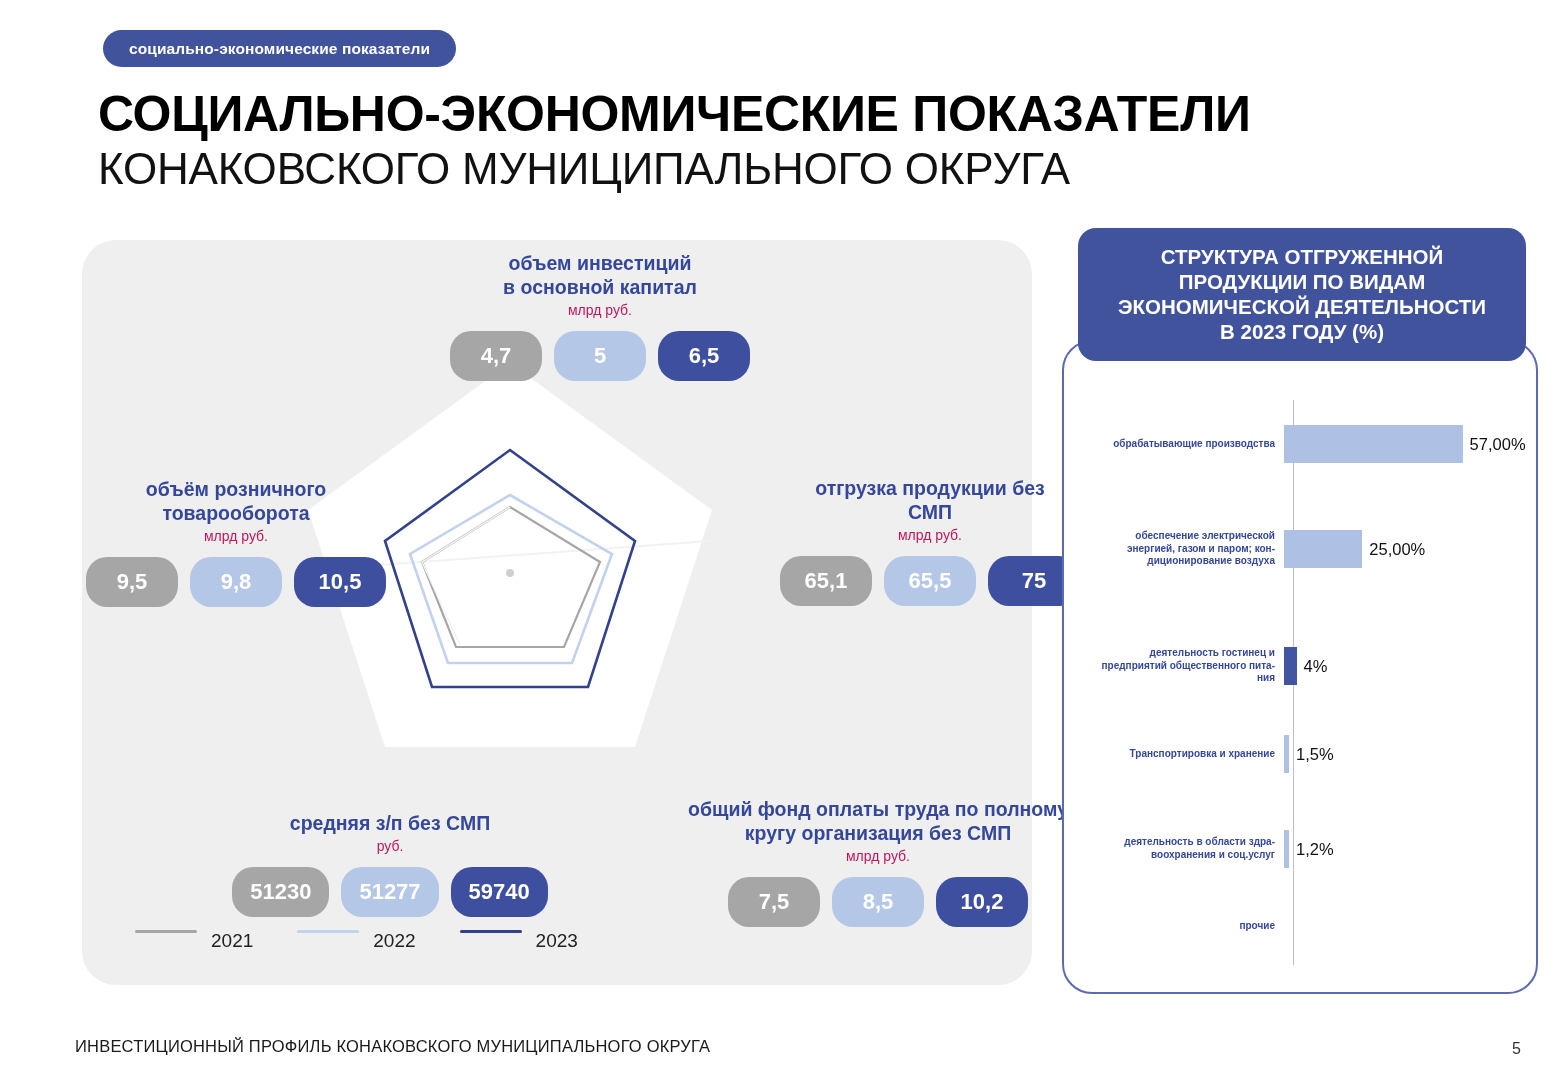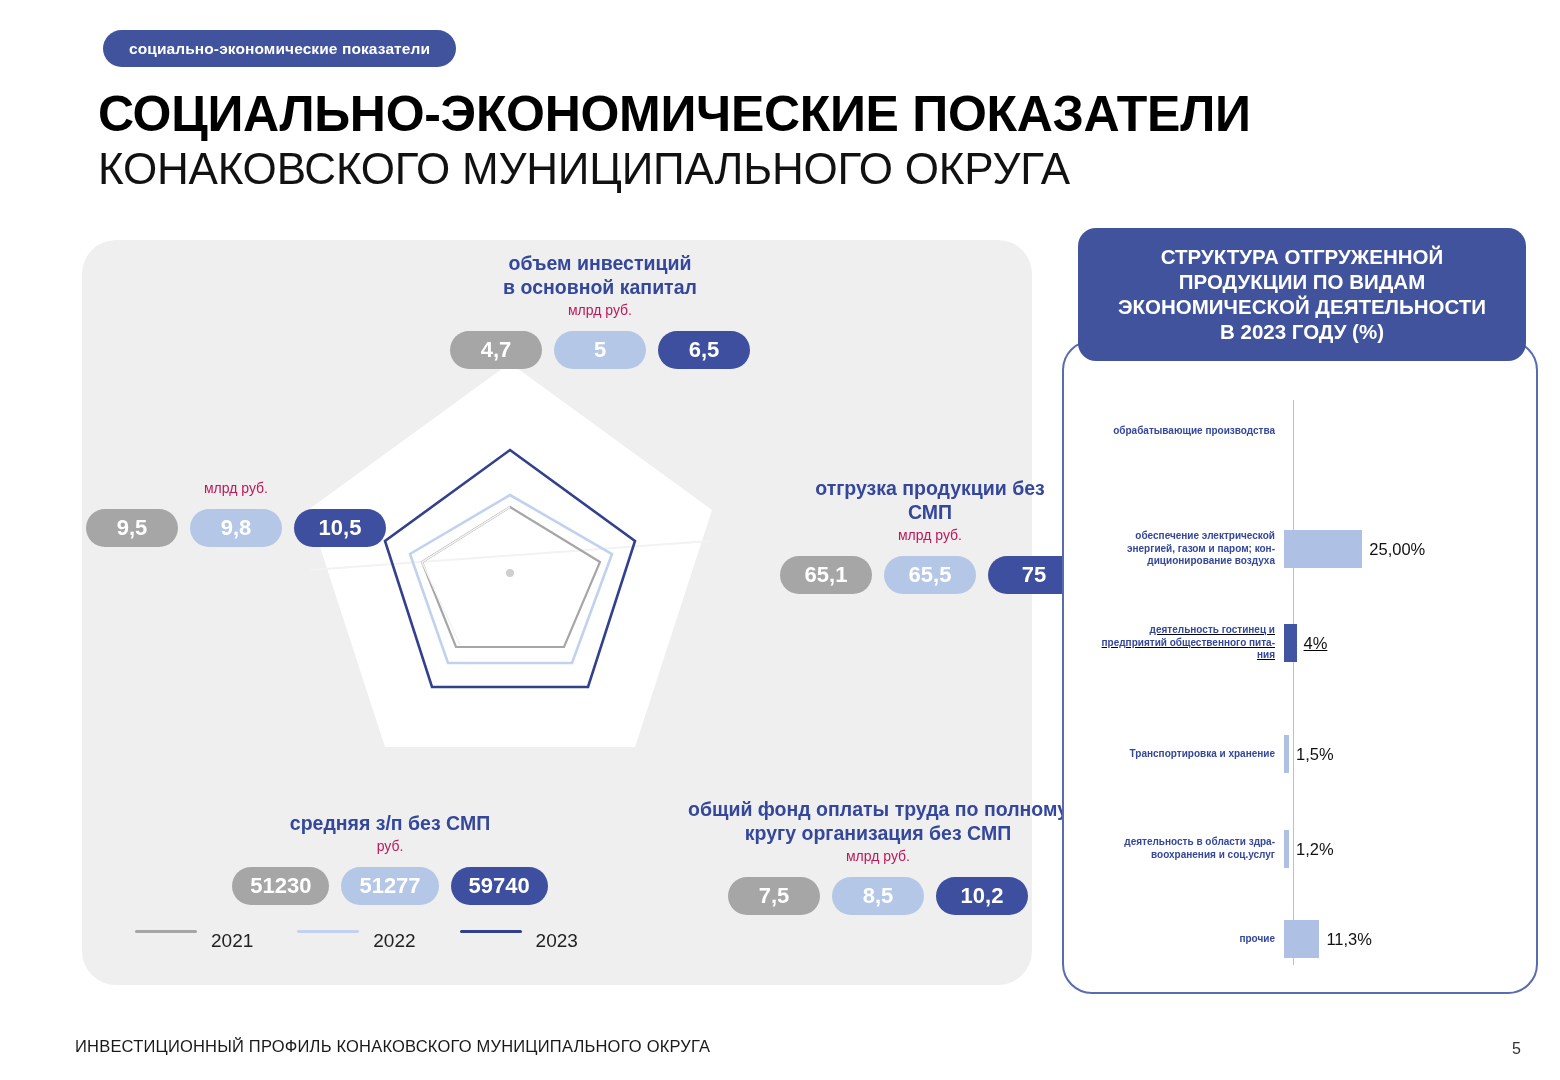--- a/index.html
+++ b/index.html
@@ -45,21 +45,21 @@
   .metric .mlabel{
     color:#34479b;font-weight:bold;font-size:19.5px;line-height:1.22;
     text-align:center;white-space:pre-line;
   }
   .metric .munit{
     color:#be185d;font-weight:normal;font-size:14px;line-height:1.3;
     text-align:center;margin-top:1px;
   }
   .pills{display:flex;gap:12px;justify-content:center;margin-top:12px;}
   .pill{
-    height:34px;min-width:56px;padding:2px 18px;border-radius:21px;
+    height:34px;min-width:56px;padding:8px 18px;border-radius:21px;
     display:flex;align-items:center;justify-content:center;
     color:#ffffff;font-weight:bold;font-size:22px;white-space:nowrap;
   }
   .p2021{background:#a6a6a6;}
   .p2022{background:#b4c7e7;}
   .p2023{background:#3d4f9e;}
 
   .m-invest{left:420px;top:252px;width:360px;}
   .m-retail{left:96px;top:478px;width:280px;}
   .m-ship{left:790px;top:477px;width:280px;}
@@ -142,20 +142,22 @@
 в основной капитал</div>
     <div class="munit">млрд руб.</div>
     <div class="pills">
       <span class="pill p2021">4,7</span>
       <span class="pill p2022">5</span>
       <span class="pill p2023">6,5</span>
     </div>
   </div>
 
   <div class="metric m-retail">
+    <div class="mlabel">объём розничного
+товарооборота</div>
     <div class="munit">млрд руб.</div>
     <div class="pills">
       <span class="pill p2021">9,5</span>
       <span class="pill p2022">9,8</span>
       <span class="pill p2023">10,5</span>
     </div>
   </div>
 
   <div class="metric m-ship">
     <div class="mlabel">отгрузка продукции без
@@ -208,31 +210,35 @@
   <div class="panel-head">СТРУКТУРА ОТГРУЖЕННОЙ
 ПРОДУКЦИИ ПО ВИДАМ
 ЭКОНОМИЧЕСКОЙ ДЕЯТЕЛЬНОСТИ
 В 2023 ГОДУ (%)</div>
 
   <div class="chart">
     <div class="axis"></div>
     <div id="bar-rows">
         <div class="brow" style="top: 35px;">
           <div class="bcat">обрабатывающие производства</div>
+          <div class="bwrap">
+            <span class="bar" style="width: 178.6px; background: rgb(174, 193, 228);"></span>
+            <span class="bval">57,00%</span>
+          </div>
         </div>
         <div class="brow" style="top: 140px;">
           <div class="bcat">обеспечение электрической
 энергией, газом и паром; кон-
 диционирование воздуха</div>
           <div class="bwrap">
             <span class="bar" style="width: 78.3333px; background: rgb(174, 193, 228);"></span>
             <span class="bval">25,00%</span>
           </div>
         </div>
-        <div class="brow" style="top: 234px; text-decoration: underline;">
+        <div class="brow" style="top: 257px;">
           <div class="bcat">деятельность гостинец и
 предприятий общественного пита-
 ния</div>
           <div class="bwrap">
             <span class="bar" style="width: 12.5333px; background: rgb(65, 85, 162);"></span>
             <span class="bval">4%</span>
           </div>
         </div>
         <div class="brow" style="top: 345px;">
           <div class="bcat">Транспортировка и хранение</div>
@@ -244,24 +250,20 @@
         <div class="brow" style="top: 440px;">
           <div class="bcat">деятельность в области здра-
 воохранения  и соц.услуг</div>
           <div class="bwrap">
             <span class="bar" style="width: 5px; background: rgb(174, 193, 228);"></span>
             <span class="bval">1,2%</span>
           </div>
         </div>
         <div class="brow" style="top: 530px;">
           <div class="bcat">прочие</div>
-          <div class="bwrap">
-            <span class="bar" style="width: 35.4067px; background: rgb(174, 193, 228);"></span>
-            <span class="bval">11,3%</span>
-          </div>
         </div>
       </div>
   </div>
 
   <div class="footer">ИНВЕСТИЦИОННЫЙ ПРОФИЛЬ КОНАКОВСКОГО МУНИЦИПАЛЬНОГО ОКРУГА</div>
   <div class="pageno">5</div>
 
 </div>
 
 </body></html>

